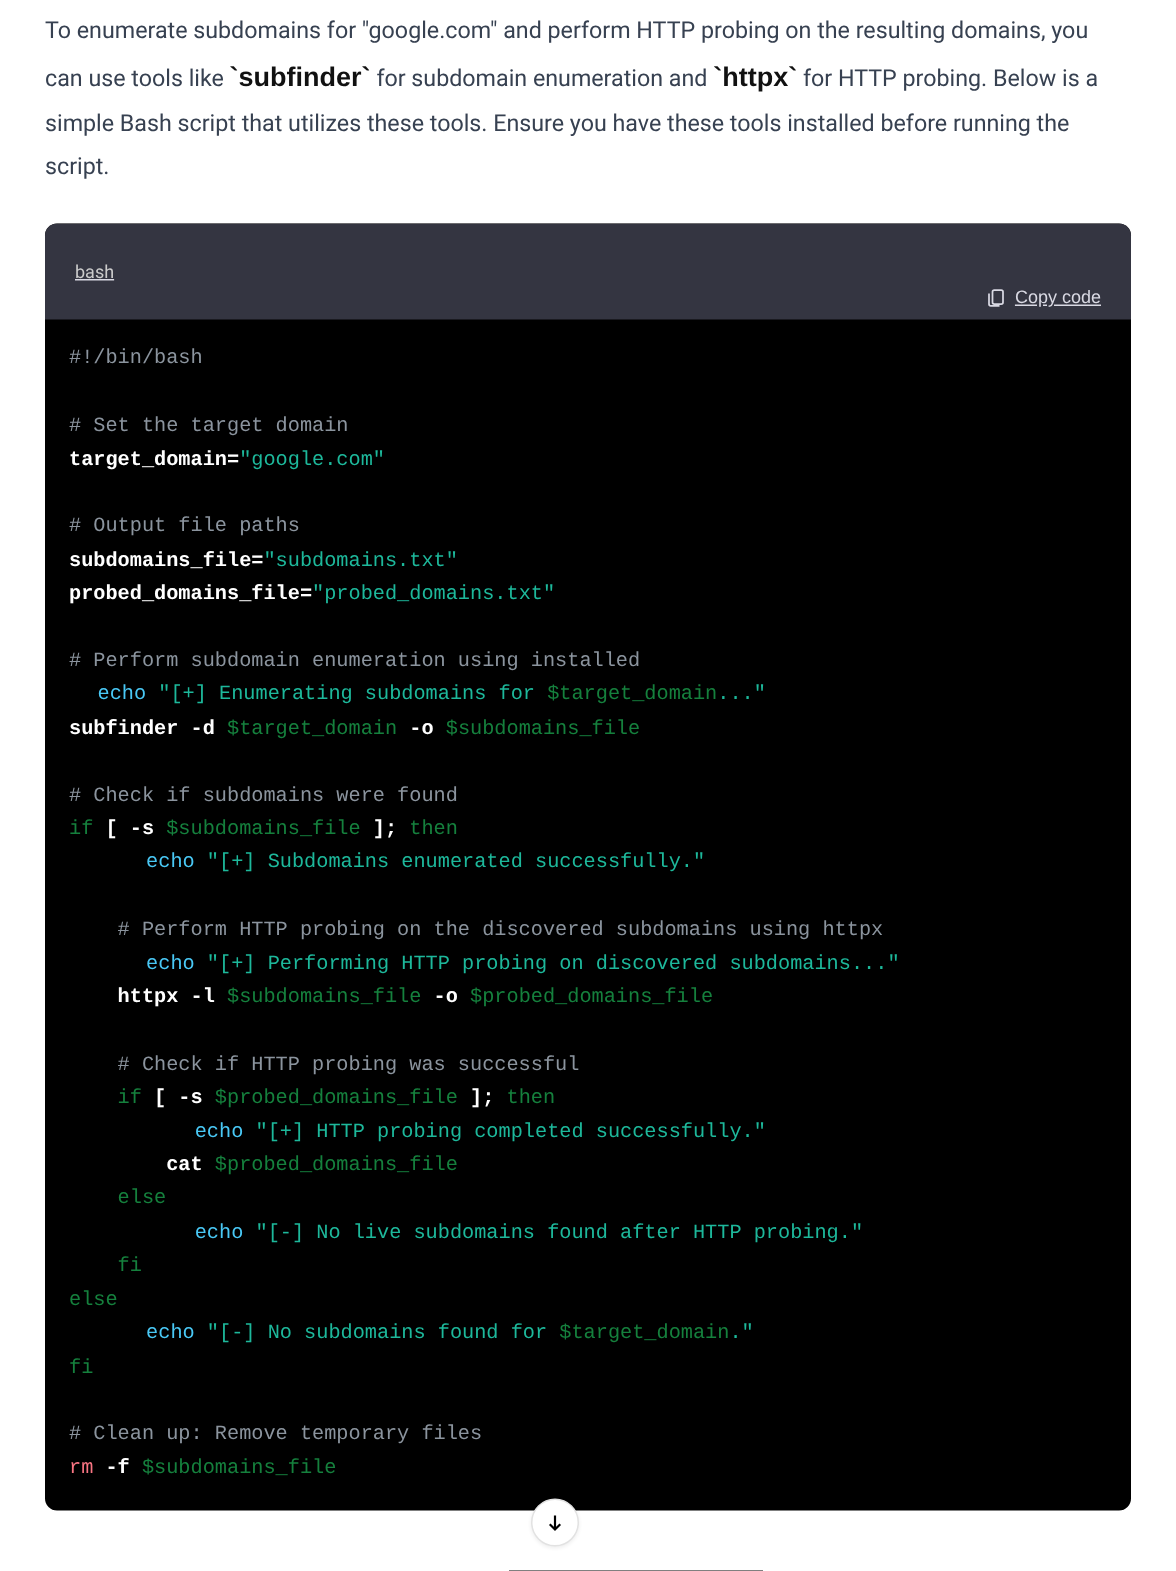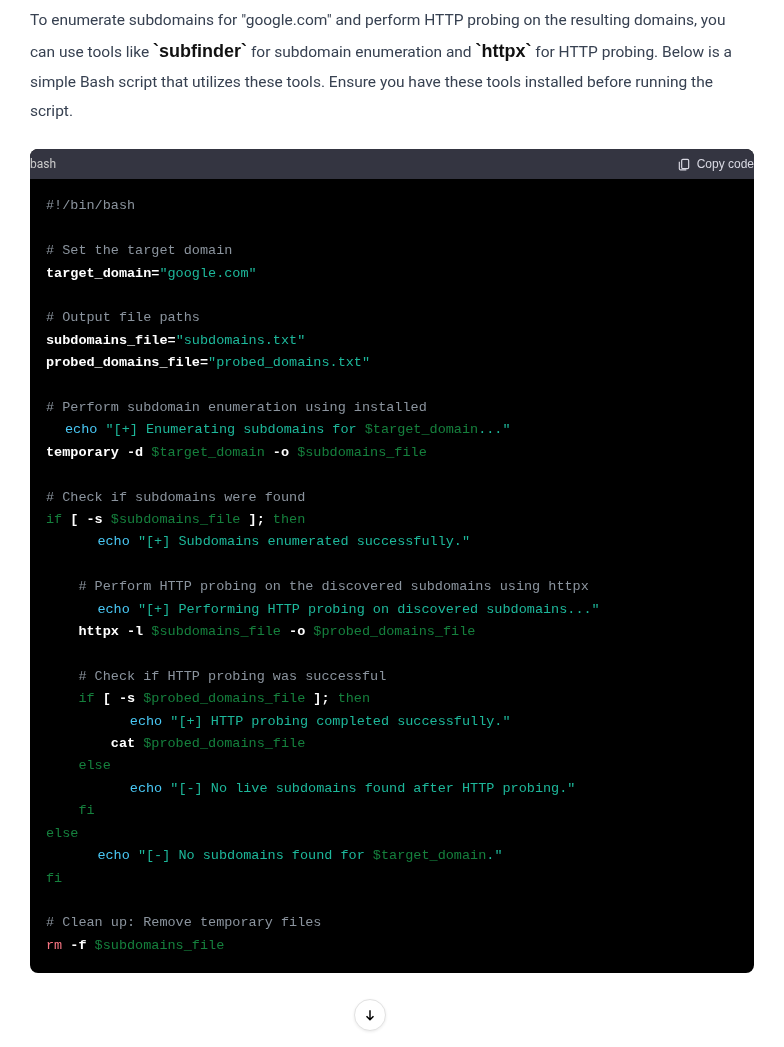--- a/index.html
+++ b/index.html
@@ -32,36 +32,38 @@
     .code-block {
       background: #000000;
       border-radius: 8px;
       overflow: hidden;
     }
     .code-header {
       display: flex;
       justify-content: space-between;
       align-items: center;
       background: #343541;
-      padding: 8px 0;
+      padding: 8px 20px;
       color: #d9d9e3;
       font-size: 12px;
+      text-decoration: underline;
     }
     .lang-label {
       color: #cccccc;
     }
     .copy-button {
       display: flex;
       align-items: center;
       gap: 6px;
       background: none;
       border: none;
       color: #d9d9e3;
       font-size: 12px;
       cursor: pointer;
+      margin-top: 34px;
     }
     .copy-icon {
       width: 14px;
       height: 14px;
       stroke: #d9d9e3;
       fill: none;
     }
     .code-body {
       padding: 16px 16px 16px 16px;
       font-family: "SFMono-Regular", Consolas, "Liberation Mono", Menlo, monospace;
@@ -124,21 +126,21 @@
 
 <span class="c-comment"># Set the target domain</span>
 <span class="c-white">target_domain=</span><span class="c-str">"google.com"</span>
 
 <span class="c-comment"># Output file paths</span>
 <span class="c-white">subdomains_file=</span><span class="c-str">"subdomains.txt"</span>
 <span class="c-white">probed_domains_file=</span><span class="c-str">"probed_domains.txt"</span>
 
 <span class="c-comment"># Perform subdomain enumeration using installed</span>
 <span class="c-echo">echo</span><span class="c-str"> "[+] Enumerating subdomains for </span><span class="c-var">$target_domain</span><span class="c-str">..."</span>
-<span class="c-white">temporary -d </span><span class="c-var">$target_domain</span><span class="c-white"> -o </span><span class="c-var">$subdomains_file</span>
+<span class="c-white">subfinder -d </span><span class="c-var">$target_domain</span><span class="c-white"> -o </span><span class="c-var">$subdomains_file</span>
 
 <span class="c-comment"># Check if subdomains were found</span>
 <span class="c-kw">if</span><span class="c-white"> [ -s </span><span class="c-var">$subdomains_file</span><span class="c-white"> ]; </span><span class="c-kw">then</span>
 <span class="c-echo">    echo</span><span class="c-str"> "[+] Subdomains enumerated successfully."</span>
 
 <span class="c-comment">    # Perform HTTP probing on the discovered subdomains using httpx</span>
 <span class="c-echo">    echo</span><span class="c-str"> "[+] Performing HTTP probing on discovered subdomains..."</span>
 <span class="c-white">    httpx -l </span><span class="c-var">$subdomains_file</span><span class="c-white"> -o </span><span class="c-var">$probed_domains_file</span>
 
 <span class="c-comment">    # Check if HTTP probing was successful</span>

